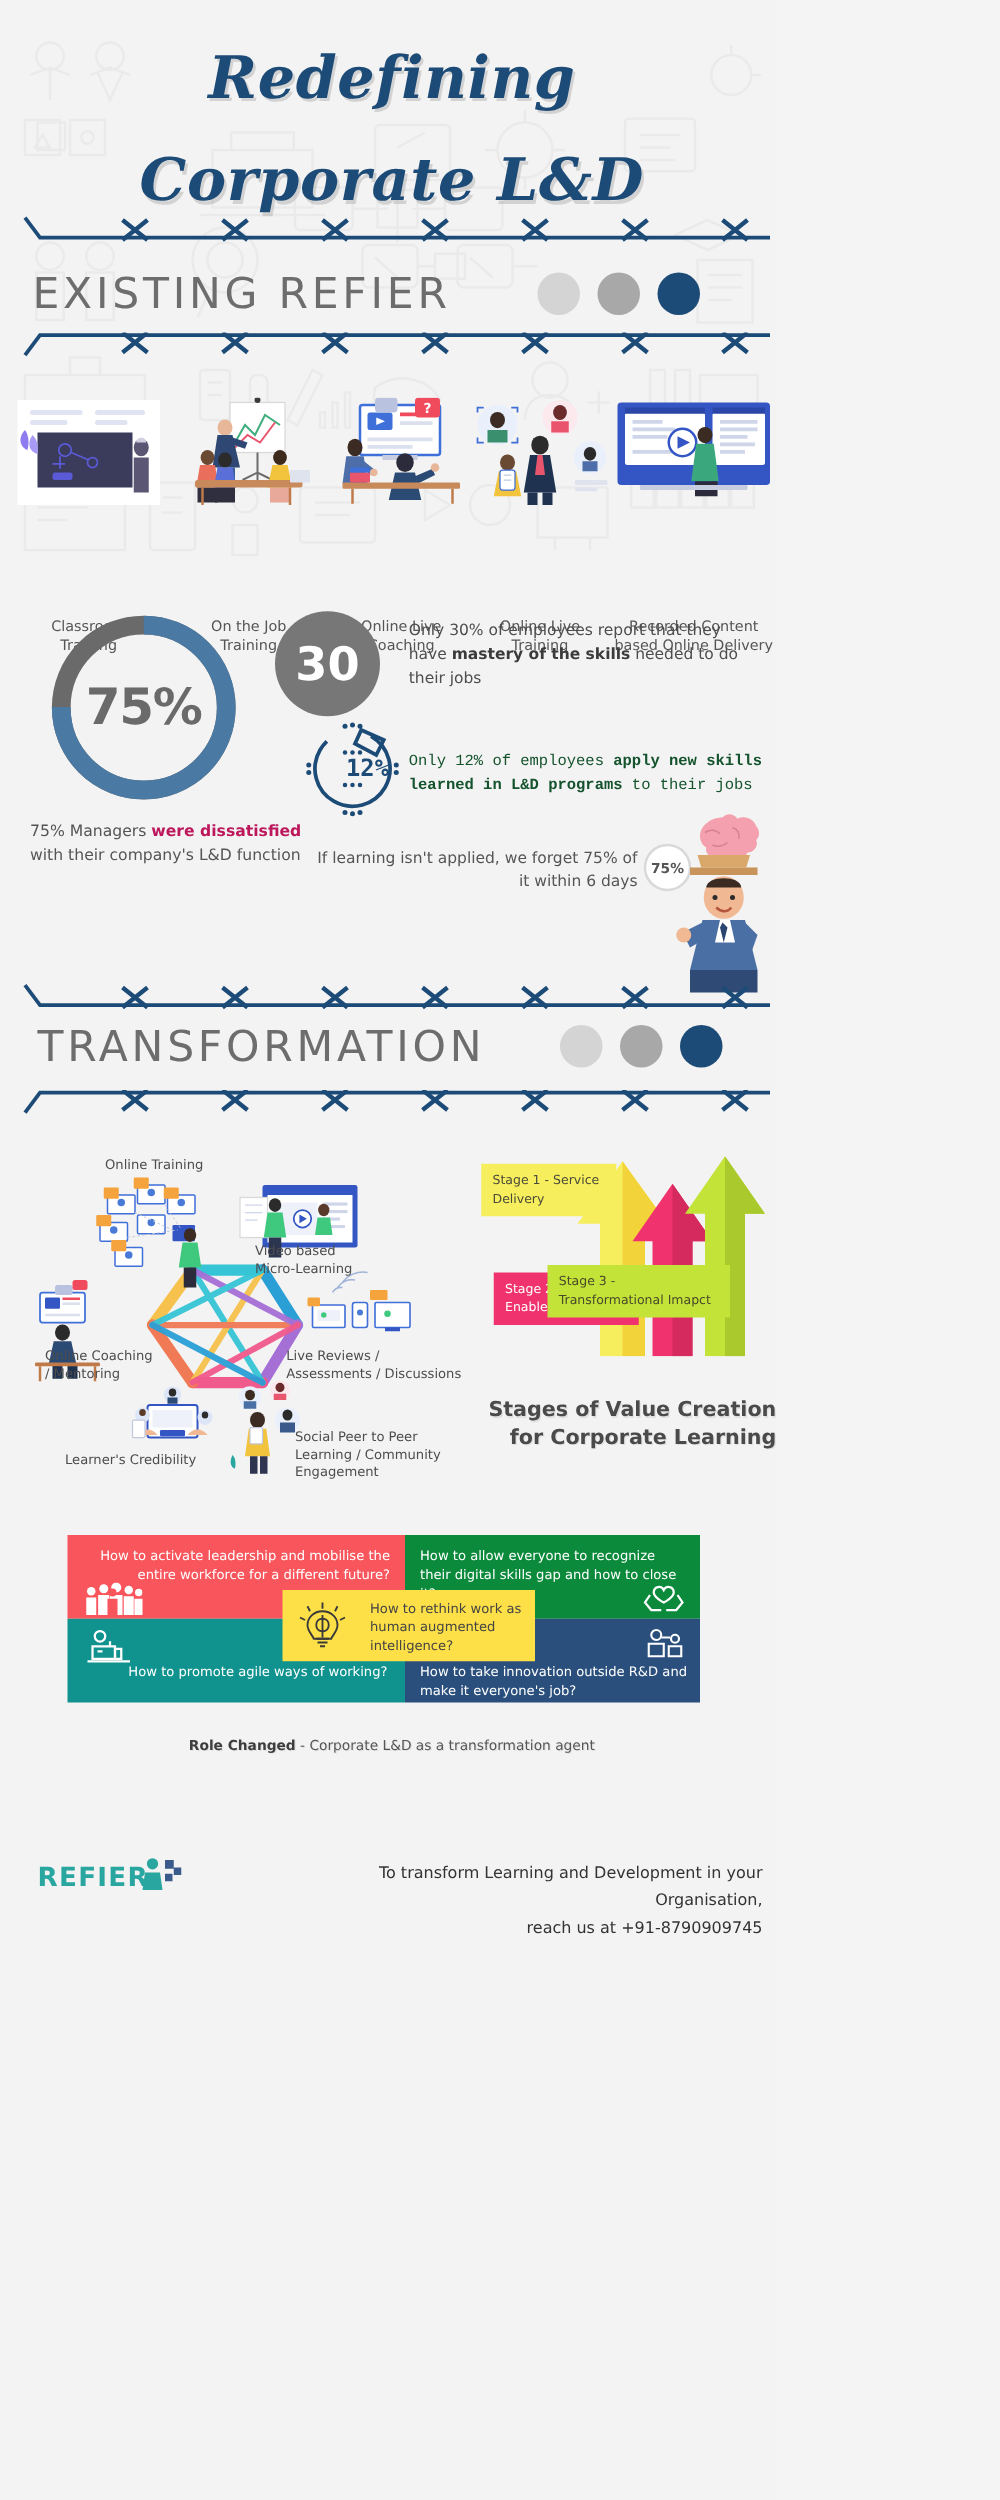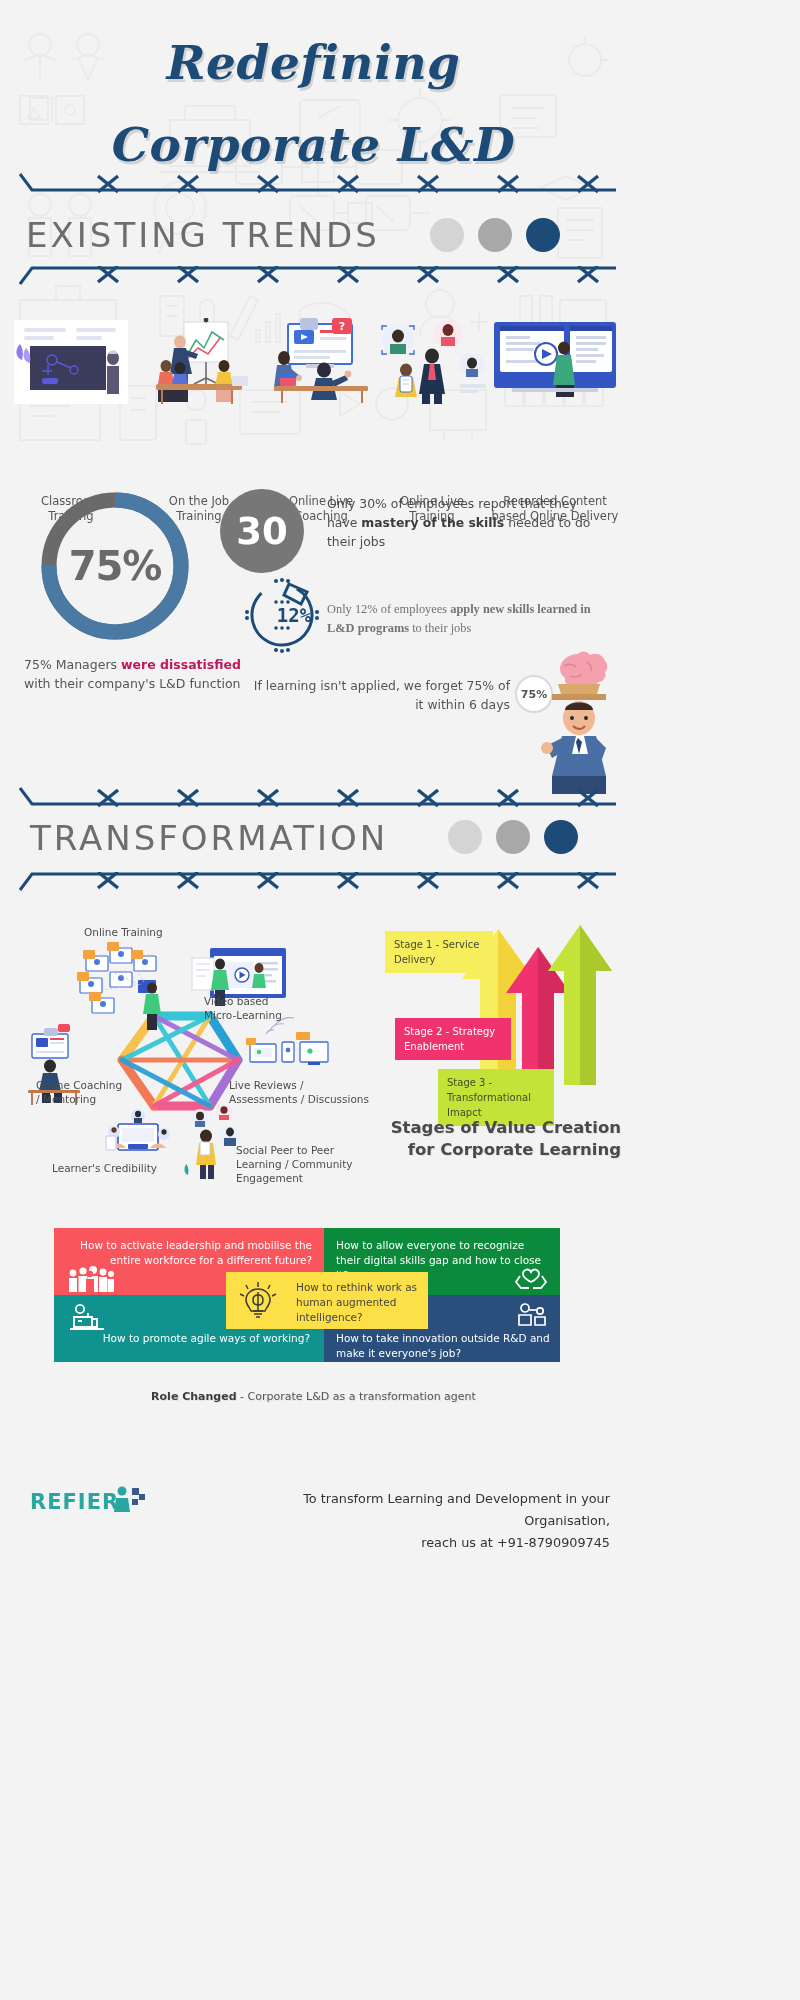--- a/index.html
+++ b/index.html
@@ -97,22 +97,22 @@
 
   .ring12 { position:absolute; left:243px; top:576px; width:78px; height:78px; }
   .ring12 .lbl {
     position:absolute; left:12px; top:0; width:78px; height:78px;
     display:flex; align-items:center; justify-content:center;
     font-family:"DejaVu Sans Mono", monospace; font-weight:700;
     font-size:19px; color:#1d4b77;
   }
   .txt12 {
     position:absolute; left:327px; top:600px; width:290px;
-    font-family:Liberation Serif, serif;
-    font-size:12.4px; line-height:19px; color:#737373;
+    font-family:Liberation Mono, monospace;
+    font-size:12.4px; line-height:19px; color:#14532d;
   }
   .txt12 b { font-weight:700; }
 
   .forget-txt {
     position:absolute; left:250px; top:676px; width:260px; text-align:right;
     font-family:"DejaVu Sans", sans-serif;
     font-size:12.4px; line-height:19px; color:#555;
   }
   .badge75 {
     position:absolute; left:515px; top:675px;
@@ -126,21 +126,21 @@
     font-size:10.5px; line-height:14px; color:#4d4d4d;
   }
 
   .stage {
     position:absolute; padding:6px 9px;
     font-family:"DejaVu Sans", sans-serif; font-weight:400;
     font-size:10px; line-height:15px;margin-left:10px;
   }
   .stage1 { left:375px; top:931px; width:108px; background:#f6ee5c; color:#4a4a3a; }
   .stage2 { left:385px; top:1018px; width:116px; background:#f0326e; color:#ffffff; }
-  .stage3 { left:428px; top:1069px; width:116px; background:#c3e338; color:#4a4a2a; }
+  .stage3 { left:428px; top:1012px; width:146px; background:#c3e338; color:#4a4a2a; }
   .stages-title {
     position:absolute; left:375px; top:1117px; width:246px; text-align:right;
     font-family:"DejaVu Sans", sans-serif; font-weight:700;
     font-size:16.5px; line-height:22px; color:#4a4a4a;
     text-shadow:1px 1px 0 rgba(0,0,0,.08);
   }
 
   
   .quad { position:absolute; left:54px; top:1228px; width:506px; height:133px; }
   .qcell { position:absolute; width:268px; height:67px; }
@@ -274,21 +274,21 @@
             <path d="M160 4l20 16M180 4l-20 16"></path>
         <path d="M240 4l20 16M260 4l-20 16"></path>
             <path d="M320 4l20 16M340 4l-20 16"></path>
         <path d="M400 4l20 16M420 4l-20 16"></path>
             <path d="M480 4l20 16M500 4l-20 16"></path>
         <path d="M560 4l20 16M580 4l-20 16"></path>
       </g>
     </svg>
   </div>
 
-  <div class="sec-head" style="left:26px; top:215px;">EXISTING  TRENDS</div>
+  <div class="sec-head" style="left:26px; top:215px;">EXISTING  REFIER</div>
   <div class="dots" style="left:430px; top:218px;">
     <span class="dot d1"></span>
     <span class="dot d2"></span>
     <span class="dot d3"></span>
   </div>
 
   <div class="stitch" style="left:18px; top:266px; width:600px;">
     <svg width="600" height="22" viewBox="0 0 600 22">
       <path d="M2 18 L14 2 L598 2" stroke="#1d4b77" stroke-width="3" fill="none"></path>
       <g stroke="#1d4b77" stroke-width="3.5" fill="none">

